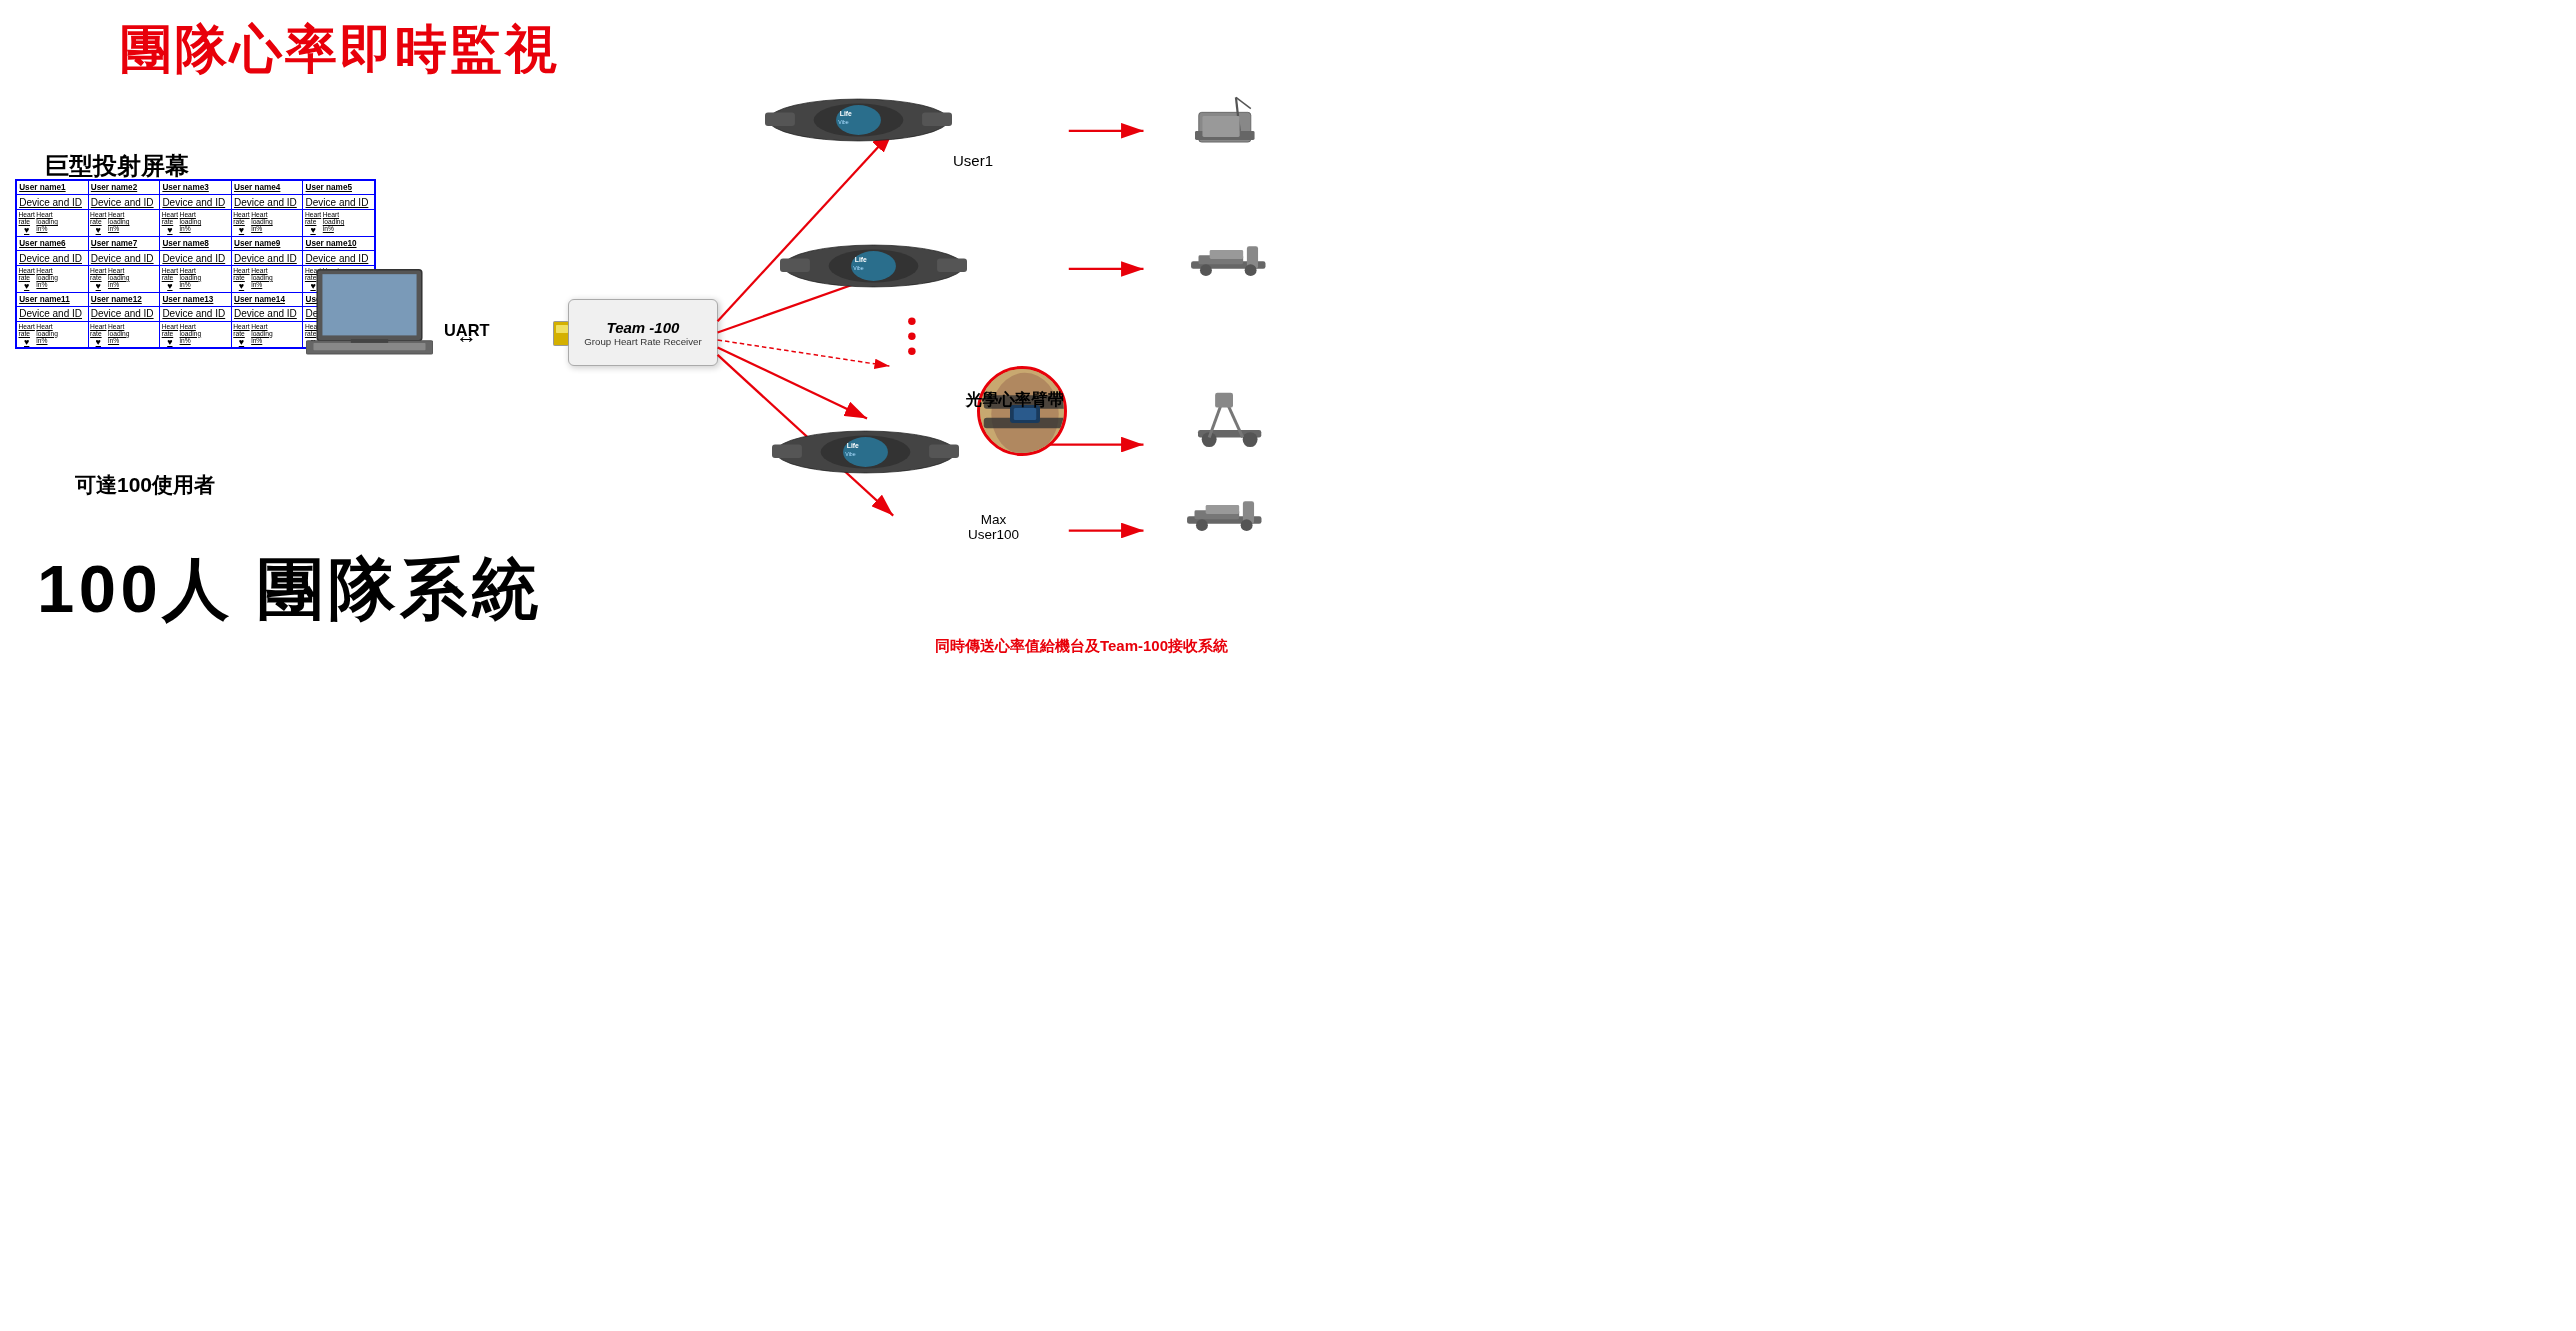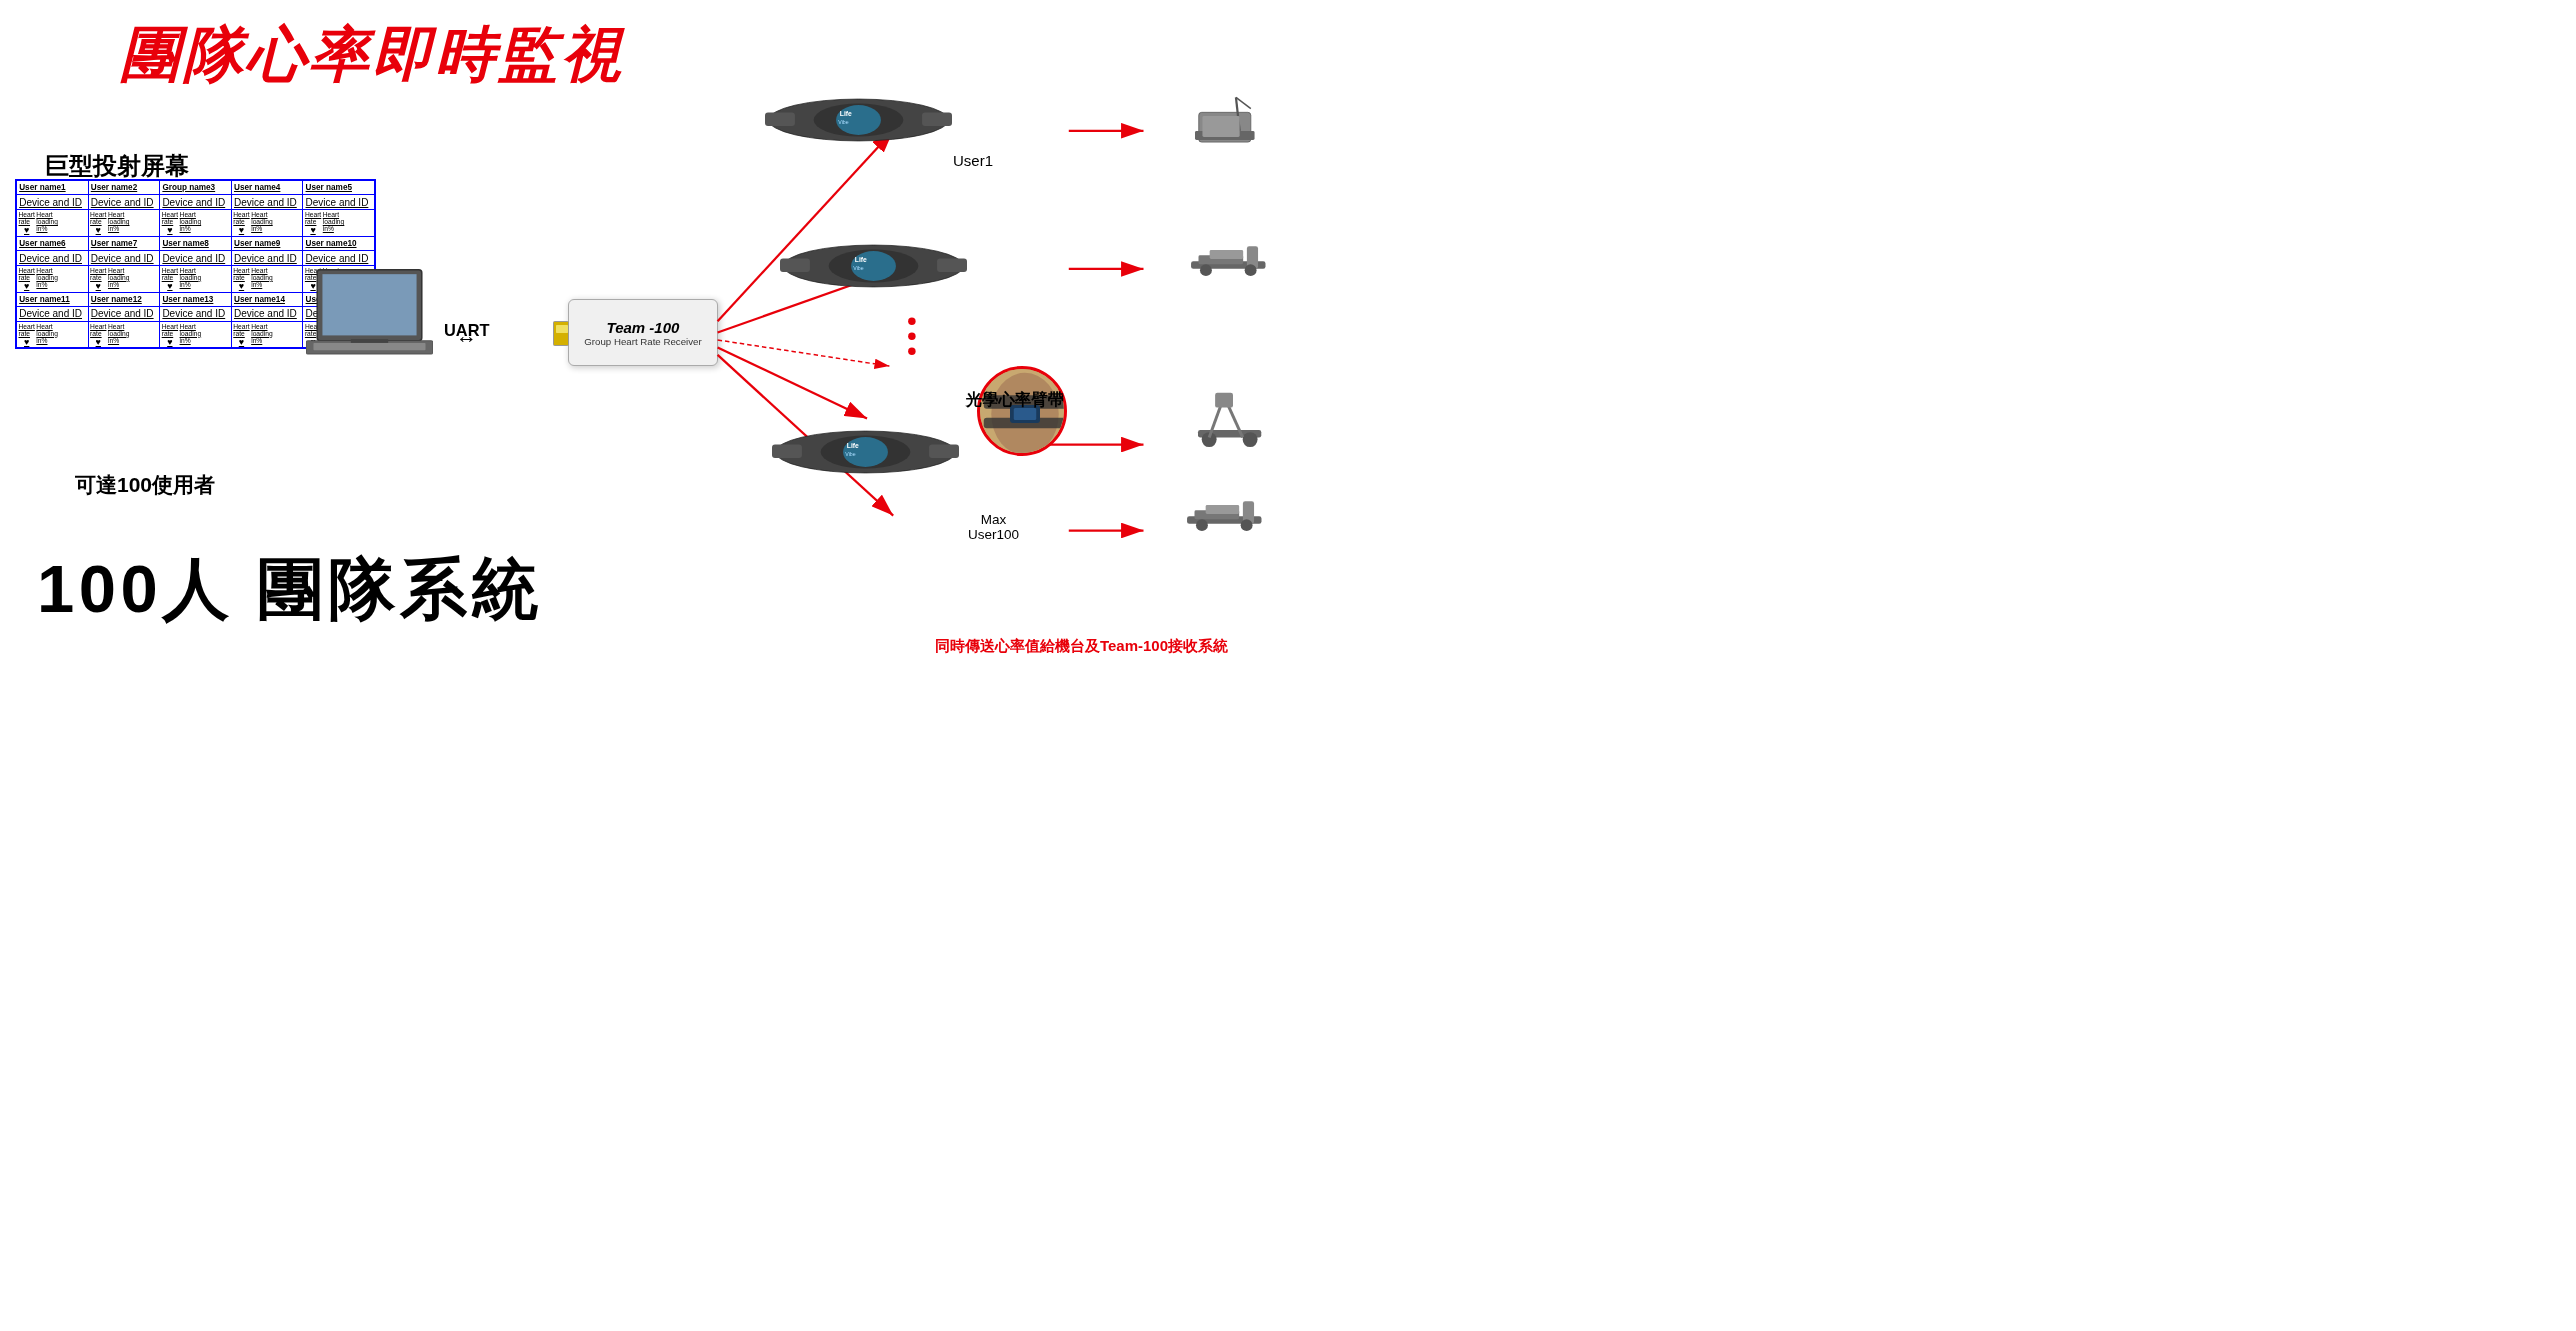--- a/index.html
+++ b/index.html
@@ -10,26 +10,25 @@
       font-family: Arial, "Microsoft JhengHei", "PingFang TC", sans-serif;
       overflow: hidden;
       position: relative;
     }
 
     
     .main-title {
       position: absolute;
       top: 15px;
       left: 120px;
-      font-size: 60px;
+      font-size: 52px;
       font-weight: bold;
       color: #e8000a;
       letter-spacing: 3px;
       white-space: nowrap;
-      font-style: italic;
     }
 
     
     .bottom-title {
       position: absolute;
       bottom: 30px;
       left: 37px;
       font-size: 67px;
       font-weight: bold;
       color: #000000;
@@ -287,21 +286,21 @@
 
 <div class="users-count-label">可達100使用者</div>
 
 <div class="grid-container">
   <table class="grid-table">
 
     <tbody>
         <tr class="user-name-row">
       <td>User name1</td>
       <td>User name2</td>
-      <td>Group name3</td>
+      <td>User name3</td>
       <td>User name4</td>
       <td>User name5</td>
     </tr>
     <tr class="device-row">
       <td>Device and ID</td>
       <td>Device and ID</td>
       <td>Device and ID</td>
       <td>Device and ID</td>
       <td>Device and ID</td>
     </tr>

